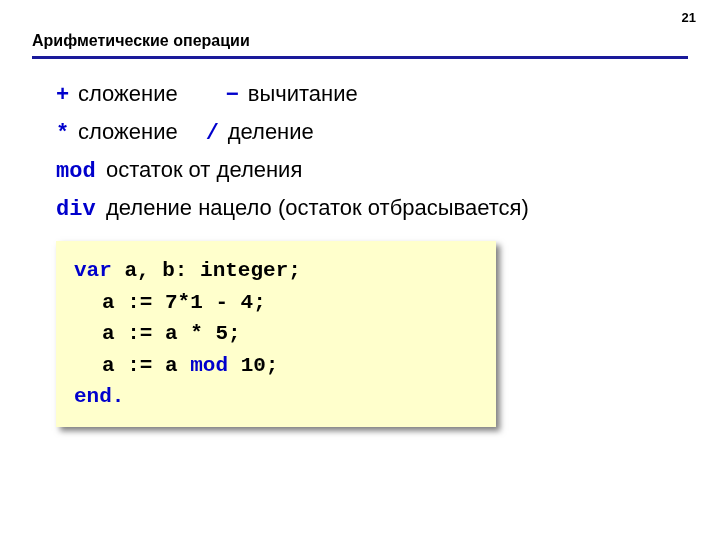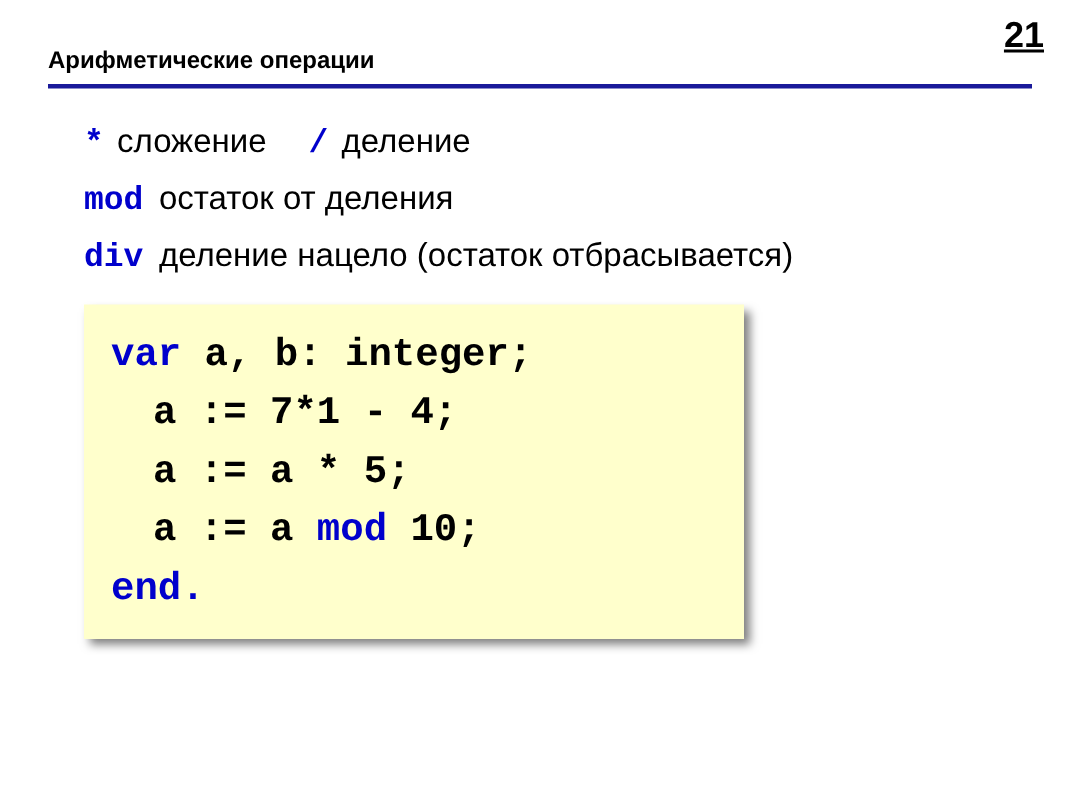--- a/index.html
+++ b/index.html
@@ -16,24 +16,23 @@
     position: relative;
     width: 720px;
     height: 540px;
     box-sizing: border-box;
     padding: 18px 32px 0 32px;
   }
   .page-number {
     position: absolute;
     top: 10px;
     right: 24px;
-    font-size: 24px;
+    font-size: 13px;
     font-weight: bold;
     color: #000;
-    text-decoration: underline;
   }
   .title {
     font-size: 16px;
     font-weight: bold;
     color: #000;
     padding-bottom: 6px;
     border-bottom: 3px solid #1a1a9a;
     margin-top: 14px;
     margin-bottom: 18px;
   }
@@ -68,40 +67,43 @@
   }
   .gap { display:inline-block; width:48px; }
   .code-block {
     margin-top: 14px;
     margin-left: 24px;
     width: 440px;
     background: #ffffcc;
     box-shadow: 4px 4px 6px rgba(0,0,0,0.5);
     padding: 14px 18px 14px 18px;
     font-family: "Courier New", monospace;
-    font-size: 26px;
+    font-size: 21px;
     font-weight: bold;
     line-height: 1.5;
     color: #000;
     box-sizing: border-box;
   }
   .kw { color: #0000cc; }
   .indent { padding-left: 28px; display: block; }
 </style>
 </head>
 <body>
 
 <div class="slide">
 
   <div class="page-number">21</div>
 
   <div class="title">Арифметические операции</div>
 
   <div class="content">
 
+    <div class="row">
+      <span class="op op-narrow">+</span><span class="desc">сложение</span><span class="gap"></span><span class="col2"><span class="op op-narrow">−</span><span class="desc">вычитание</span></span>
+    </div>
 
     <div class="row">
       <span class="op op-narrow">*</span><span class="desc">сложение</span><span class="gap" style="width:28px"></span><span class="col2"><span class="op op-narrow">/</span><span class="desc">деление</span></span>
     </div>
 
     <div class="row">
       <span class="op op-wide">mod</span><span class="desc">остаток от деления</span>
     </div>
 
     <div class="row">

